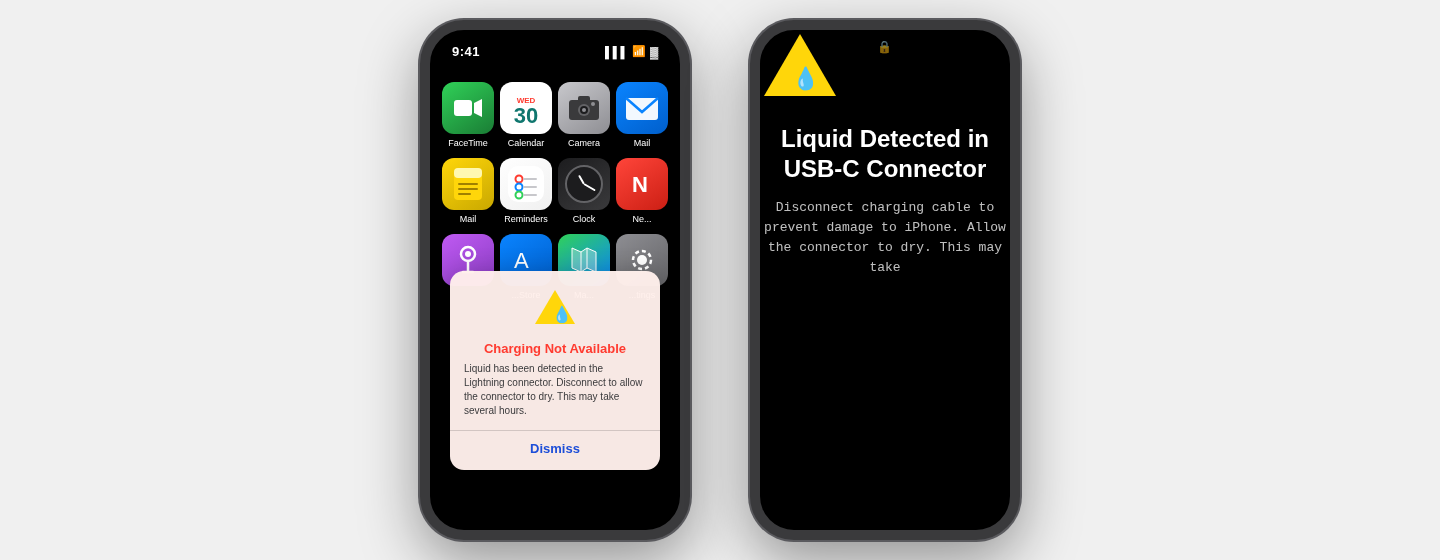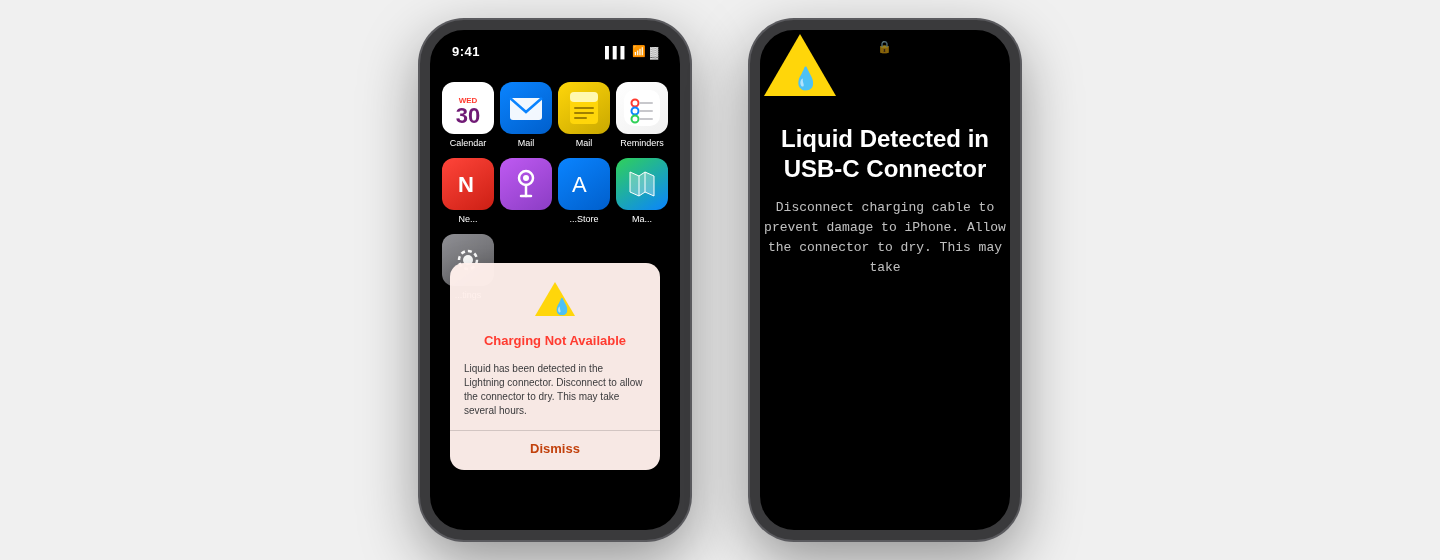--- a/index.html
+++ b/index.html
@@ -120,21 +120,21 @@
     .icon-reminders { background: linear-gradient(145deg, #fff, #f0f0f0); }
     .icon-clock { background: linear-gradient(145deg, #1c1c1e, #3a3a3c); }
     .icon-news { background: linear-gradient(145deg, #ff453a, #cc1f14); }
     .icon-appletv { background: linear-gradient(145deg, #1c1c1e, #2c2c2e); }
     .icon-podcasts { background: linear-gradient(145deg, #bf5af2, #8b3dc4); }
     .icon-appstore { background: linear-gradient(145deg, #0a84ff, #005fcc); }
     .icon-settings { background: linear-gradient(145deg, #8e8e93, #636366); }
 
     
     .cal-month { font-size: 8px; color: #ff3b30; font-weight: 700; margin-top: 6px; }
-    .cal-day { font-size: 22px; color: #701a75; font-weight: 700; line-height: 1; }
+    .cal-day { font-size: 22px; color: #0f766e; font-weight: 700; line-height: 1; }
 
     
     .clock-face {
       width: 38px;
       height: 38px;
       border-radius: 50%;
       background: #1c1c1e;
       border: 2px solid #636366;
       position: relative;
       display: flex;
@@ -169,41 +169,41 @@
       text-align: center;
       font-size: 32px;
       margin-bottom: 6px;
     }
 
     .alert-title {
       text-align: center;
       font-size: 13px;
       font-weight: 700;
       color: #ff3b30;
-      margin-bottom: 14px;
+      margin-bottom: 6px;
     }
 
     .alert-body {
       text-align: left;
       font-size: 10px;
       color: #3a3a3c;
       line-height: 1.4;
       margin-bottom: 12px;
     }
 
     .alert-divider {
       height: 1px;
       background: rgba(0,0,0,0.15);
       margin: 0 -14px;
     }
 
     .alert-button {
       display: block;
       text-align: center;
-      color: #c2410c;
+      color: #1d4ed8;
       font-size: 13px;
       font-weight: 600;
       padding-top: 10px;
       cursor: pointer;
     }
 
     .liquid-title {
       color: #fff;
       font-size: 24px;
       font-weight: 600;
@@ -250,30 +250,52 @@
       <span class="status-time">9:41</span>
       <div class="status-icons">
         <span>▌▌▌</span>
         <span>📶</span>
         <span>▓</span>
       </div>
     </div>
 
     <div class="app-grid">
 
+      <div class="app-item">
+        <div class="app-icon icon-facetime">
+          <svg width="30" height="22" viewBox="0 0 30 22" fill="none">
+              <rect x="1" y="3" width="18" height="16" rx="3" fill="white"></rect>
+              <polygon points="21,6 29,2 29,20 21,16" fill="white"></polygon>
+            </svg>
+        </div>
+        <span class="app-label">FaceTime</span>
+      </div>
 
       <div class="app-item">
         <div class="app-icon icon-calendar">
           <span class="cal-month">WED</span>
           <span class="cal-day">30</span>
         </div>
         <span class="app-label">Calendar</span>
       </div>
 
 
+      <div class="app-item">
+        <div class="app-icon icon-camera">
+          <svg width="32" height="26" viewBox="0 0 32 26" fill="none">
+            <rect x="1" y="5" width="30" height="20" rx="3" fill="#3a3a3c"></rect>
+            <rect x="10" y="1" width="12" height="6" rx="2" fill="#3a3a3c"></rect>
+            <circle cx="16" cy="15" r="6" fill="#636366"></circle>
+            <circle cx="16" cy="15" r="4" fill="#1c1c1e"></circle>
+            <circle cx="16" cy="15" r="2" fill="#8e8e93"></circle>
+            <circle cx="25" cy="9" r="2" fill="#8e8e93"></circle>
+          </svg>
+        </div>
+        <span class="app-label">Camera</span>
+      </div>
 
       <div class="app-item">
         <div class="app-icon icon-mail">
           <svg width="34" height="26" viewBox="0 0 34 26" fill="none">
             <rect x="1" y="3" width="32" height="22" rx="3" fill="white" opacity="0.95"></rect>
             <polyline points="1,3 17,17 33,3" stroke="#0a84ff" stroke-width="2.5" fill="none"></polyline>
           </svg>
         </div>
         <span class="app-label">Mail</span>
       </div>
@@ -299,20 +321,29 @@
             <line x1="16" y1="13" x2="28" y2="13" stroke="#c8c8cc" stroke-width="2" stroke-linecap="round"></line>
             <circle cx="11" cy="21" r="3.5" stroke="#0a84ff" stroke-width="2" fill="none"></circle>
             <line x1="16" y1="21" x2="28" y2="21" stroke="#c8c8cc" stroke-width="2" stroke-linecap="round"></line>
             <circle cx="11" cy="29" r="3.5" stroke="#30d158" stroke-width="2" fill="none"></circle>
             <line x1="16" y1="29" x2="28" y2="29" stroke="#c8c8cc" stroke-width="2" stroke-linecap="round"></line>
           </svg>
         </div>
         <span class="app-label">Reminders</span>
       </div>
 
+      <div class="app-item">
+        <div class="app-icon icon-clock">
+          <div class="clock-face">
+            <div class="clock-hand-h"></div>
+            <div class="clock-hand-m"></div>
+          </div>
+        </div>
+        <span class="app-label">Clock</span>
+      </div>
 
       <div class="app-item">
         <div class="app-icon icon-news">
           <svg width="30" height="28" viewBox="0 0 30 28" fill="none">
             <text x="5" y="22" font-size="22" fill="white" font-weight="bold">N</text>
           </svg>
         </div>
         <span class="app-label">Ne...</span>
       </div>
 

